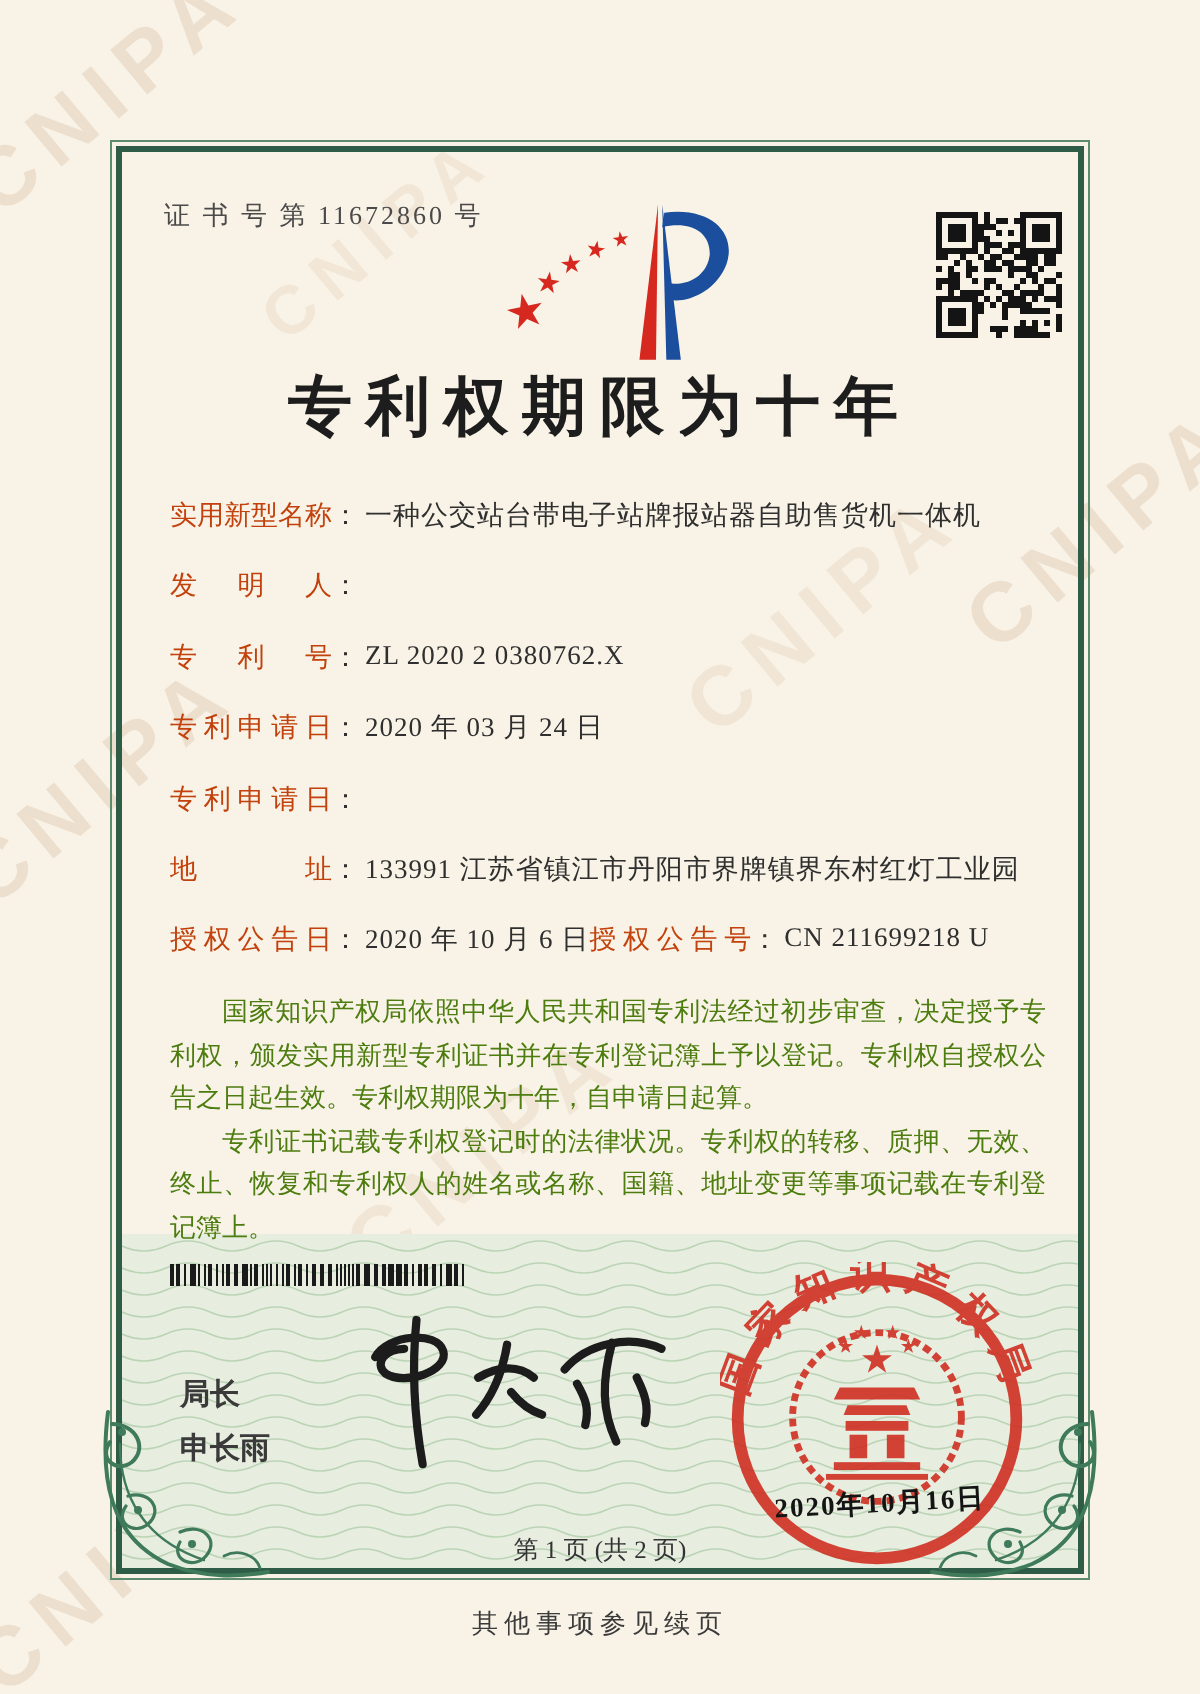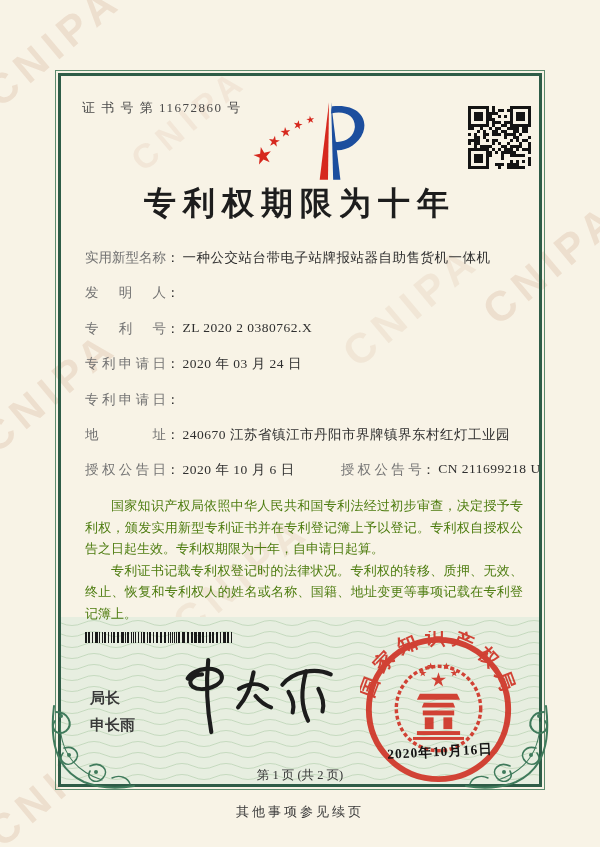--- a/index.html
+++ b/index.html
@@ -18,24 +18,24 @@
   .cert-number{position:absolute;left:82px;top:99px;font-size:13px;letter-spacing:1.5px;color:#4a4a4a;z-index:4}
   .logo{position:absolute;left:231px;top:97px;width:136px;height:88px;z-index:4}
   .qr{position:absolute;left:468px;top:106px;display:grid;grid-template-columns:repeat(21,3px);grid-auto-rows:3px;z-index:4}
   .qr div{width:3px;height:3px}
   .qr .c1{background:#141414}
   .title{position:absolute;left:0;right:0;top:182px;text-align:center;font-size:32px;font-weight:700;
         letter-spacing:7px;color:#1d1d1d;z-index:4}
   .fields{position:absolute;left:85px;top:249px;width:442px;font-size:13.5px;z-index:4}
   .frow{height:35.4px;display:flex;align-items:flex-start}
   .fgroup{display:flex;align-items:flex-start;white-space:nowrap}
-  .f-label{display:inline-block;width:81px;text-align:justify;text-align-last:justify;color:#737373}
+  .f-label{display:inline-block;width:81px;text-align:justify;text-align-last:justify;color:#c2410c}
   .f-colon{margin-right:3px;color:#2f2f2f}
   .f-value{color:#2f2f2f;letter-spacing:.5px}
-  .gap2{margin-left:46px}
+  .gap2{}
   .paragraphs{position:absolute;left:85px;top:495px;width:438px;font-size:13px;line-height:21.6px;
         text-align:justify;color:#4d7c0f;z-index:4}
   .paragraphs p{margin:0;text-indent:2em}
   .barcode{position:absolute;left:85px;top:632px;width:155px;height:11px;display:flex;z-index:4}
   .barcode span{background:#1a1a1a;height:100%;flex:none}
   .commissioner{position:absolute;left:90px;top:684px;font-family:"Liberation Sans","DejaVu Sans",sans-serif;
         font-size:15px;font-weight:700;color:#3a3a3a;line-height:27px;z-index:4}
   .signature{position:absolute;left:165px;top:653px;width:175px;height:84px;z-index:4}
   .seal{position:absolute;left:360px;top:631px;width:157px;height:157px;z-index:4}
   .seal-date{position:absolute;left:366px;top:743px;width:148px;text-align:center;font-size:13.5px;
@@ -598,21 +598,21 @@
         <span class="f-colon">：</span>
         <span class="f-value">2020 年 03 月 24 日</span>
     </div>
     <div class="frow">
       <span class="f-label">专利申请日</span>
         <span class="f-colon">：</span>
     </div>
     <div class="frow">
       <span class="f-label">地址</span>
         <span class="f-colon">：</span>
-        <span class="f-value">240670 江苏省镇江市丹阳市界牌镇界东村红灯工业园</span>
+        <span class="f-value">133991 江苏省镇江市丹阳市界牌镇界东村红灯工业园</span>
     </div>
     <div class="frow">
       <span class="fgroup">
         <span class="f-label">授权公告日</span>
           <span class="f-colon">：</span>
           <span class="f-value">2020 年 10 月 6 日</span>
       </span>
       <span class="fgroup gap2">
         <span class="f-label">授权公告号</span>
           <span class="f-colon">：</span>

